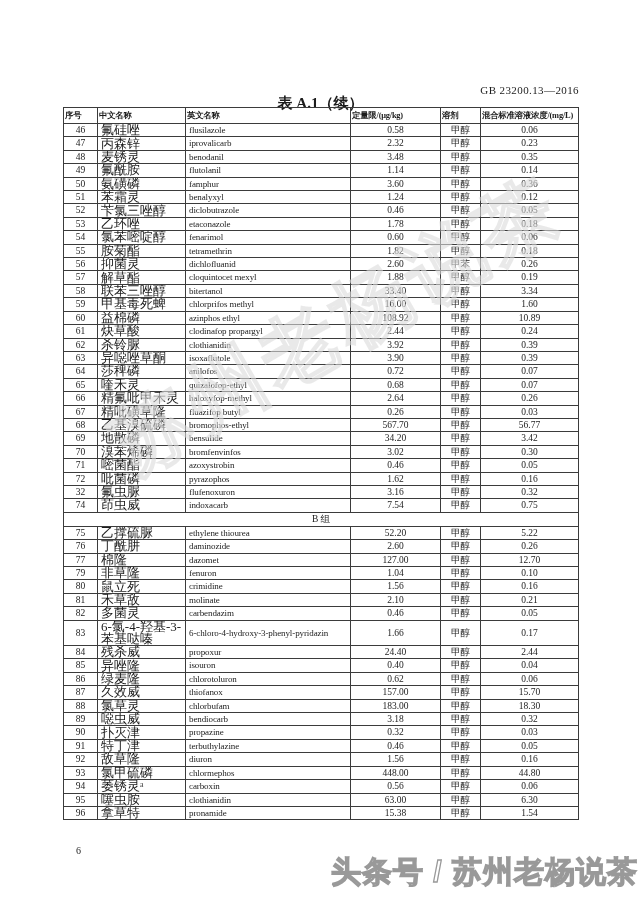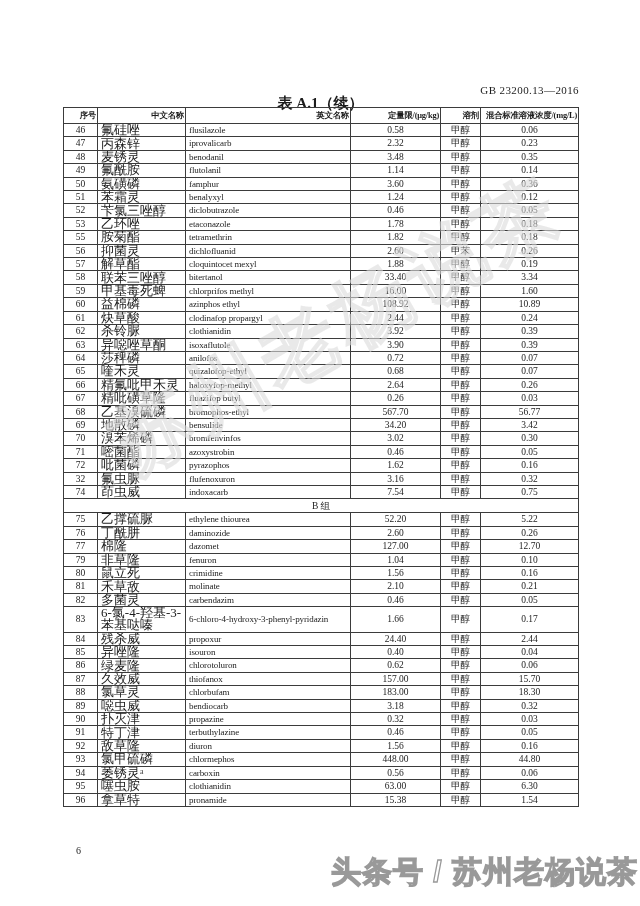--- a/index.html
+++ b/index.html
@@ -19,21 +19,21 @@
   table.std{
     position:absolute;top:107px;left:63px;width:515px;
     border-collapse:collapse;table-layout:fixed;
   }
   .std th,.std td{
     border:1px solid #3b3b3b;
     padding:0 3px;
     overflow:hidden;
   }
   .std th{
-    font-size:8.4px;font-weight:bold;text-align:right;
+    font-size:8.4px;font-weight:bold;text-align:left;
     white-space:nowrap;height:15px;line-height:15px;
     letter-spacing:-.2px;padding:0 1px;
   }
   .std td{
     font-size:9.5px;height:12.4px;line-height:12.4px;white-space:nowrap;
   }
   .std td.cn{font-size:13px;white-space:normal;line-height:12.2px;text-align:left;}
   .std td.en{text-align:left;font-size:9px;letter-spacing:-.1px;}
   .std td.c{text-align:center;}
   .std td.group{font-size:9.5px;font-weight:normal;height:13px;}
@@ -141,20 +141,28 @@
       </tr>
       <tr>
         <td class="c">53</td>
         <td class="cn">乙环唑</td>
         <td class="en">etaconazole</td>
         <td class="c">1.78</td>
         <td class="c">甲醇</td>
         <td class="c">0.18</td>
       </tr>
       <tr>
+        <td class="c">54</td>
+        <td class="cn">氯苯嘧啶醇</td>
+        <td class="en">fenarimol</td>
+        <td class="c">0.60</td>
+        <td class="c">甲醇</td>
+        <td class="c">0.06</td>
+      </tr>
+      <tr>
         <td class="c">55</td>
         <td class="cn">胺菊酯</td>
         <td class="en">tetramethrin</td>
         <td class="c">1.82</td>
         <td class="c">甲醇</td>
         <td class="c">0.18</td>
       </tr>
       <tr>
         <td class="c">56</td>
         <td class="cn">抑菌灵</td>

